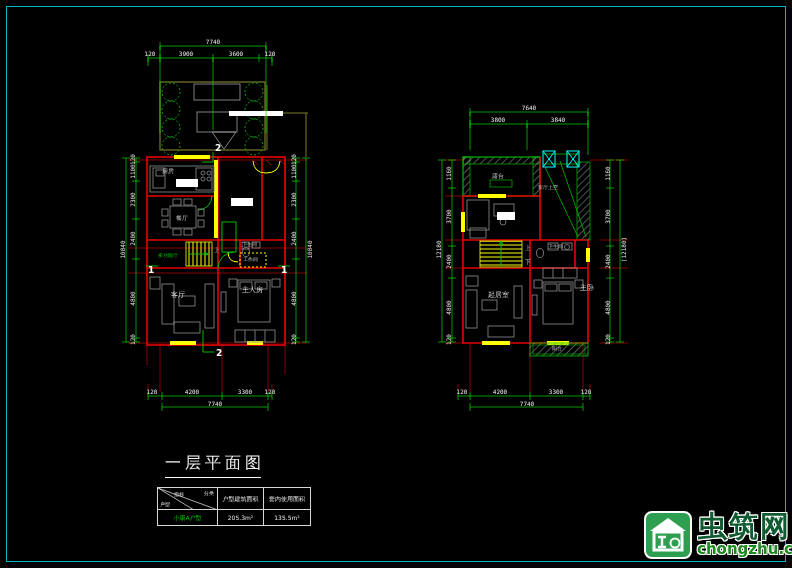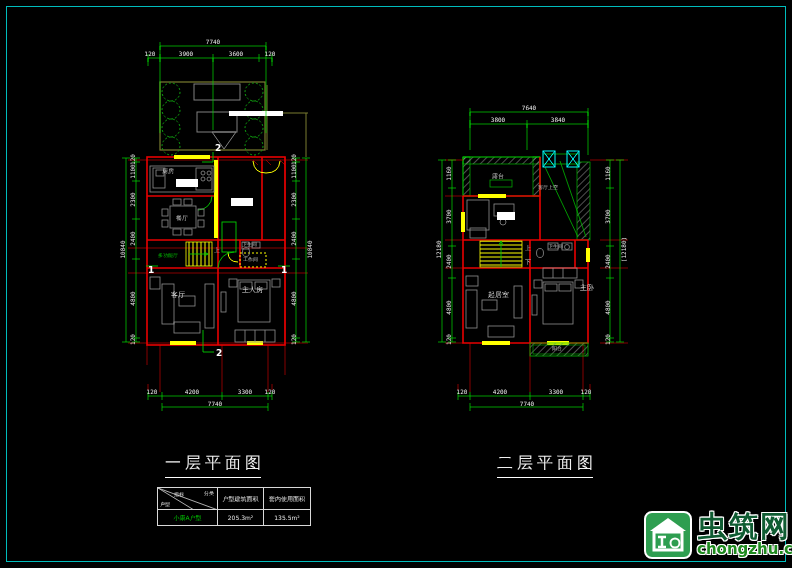--- a/index.html
+++ b/index.html
@@ -307,21 +307,20 @@
   <div class="dv" style="left:608px;top:246px;">(12180)</div>
 
   <div class="r" style="left:492px;top:172px;">露台</div>
   <div class="r" style="left:538px;top:184px;font-size:5px;">客厅上空</div>
   <div class="r" style="left:548px;top:243px;font-size:5px;">卫生间</div>
   <div class="r big" style="left:488px;top:292px;">起居室</div>
   <div class="r big" style="left:580px;top:285px;">主卧</div>
   <div class="r" style="left:552px;top:345px;font-size:5px;">阳台</div>
   <div class="r" style="left:525px;top:244px;">上</div>
   <div class="r" style="left:525px;top:258px;">下</div>
-  <div class="t" style="left:497px;top:453px;">二层平面图</div>
 
   <div id="area-table">
     <div class="row hrow">
       <div class="cell c1 corner">
         <svg width="60" height="22" style="position:absolute;left:0;top:0;">
           <path d="M0,0L60,22 M0,0L36,22" stroke="#d8d8d8" stroke-width="0.8"></path>
         </svg>
         <span class="ca">分类</span>
         <span class="cb">指标</span>
         <span class="cc">户型</span>

